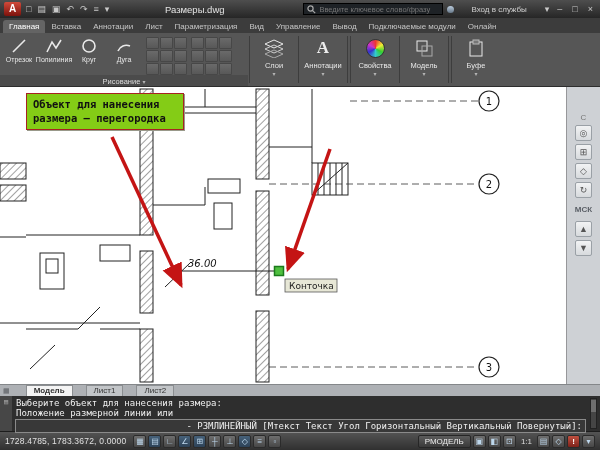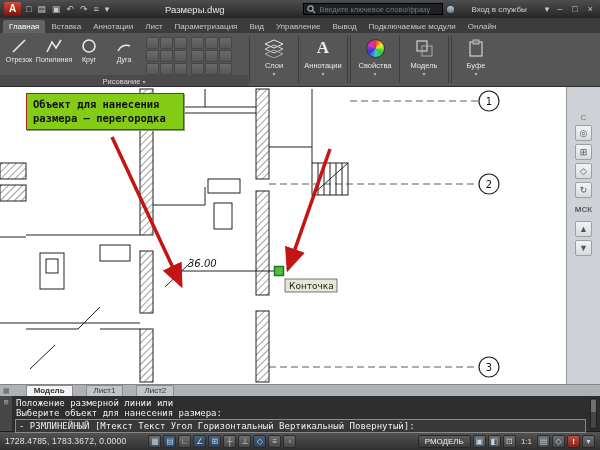--- a/index.html
+++ b/index.html
@@ -84,30 +84,30 @@
   .ltab.active { background:#f4f4f4; font-weight:bold; }
 
   
   .cmdline { height:35px; background:#2e2e2e; position:relative; flex:none;
              font-family:"DejaVu Sans Mono", monospace; color:#efefef; }
   .cmd-rail { position:absolute; left:0; top:0; bottom:0; width:12px; background:#474747;
               color:#9a9a9a; font-size:7px; text-align:center; padding-top:2px; }
   .cmd-history { padding:2px 14px 0 16px; }
   .cmd-history div { font-size:9px; line-height:10px; white-space:nowrap; }
   .cmd-input { margin:1px 14px 0 15px; border:1px solid #8a8a8a; background:#383838;
-               padding:1px 3px; font-size:9px; white-space:nowrap; overflow:hidden; }
+               padding:1px 3px; font-size:9px; white-space:nowrap; overflow:hidden;text-align:right; }
   .cmd-scroll { position:absolute; right:3px; top:2px; bottom:2px; width:7px; background:#454545;
                 border:1px solid #222; }
   .cmd-thumb { width:5px; height:12px; margin:1px auto; background:#6e6e6e; }
 
   
   .statusbar { height:19px; background:linear-gradient(#545454,#303030);
                border-top:1px solid #1d1d1d; display:flex; align-items:center;
                gap:2px; padding:0 5px; flex:none; }
-  .coords { color:#e0e0e0; font-size:8.5px; letter-spacing:.2px; margin-right:20px; white-space:nowrap; }
+  .coords { color:#e0e0e0; font-size:8.5px; letter-spacing:.2px; margin-right:5px; white-space:nowrap; }
   .tgl { width:13px; height:13px; background:linear-gradient(#6e6e6e,#474747);
          border:1px solid #2b2b2b; border-radius:2px; color:#bdd7ec; font-size:8px;
          text-align:center; line-height:12px; flex:none; }
   .tgl.on { background:linear-gradient(#3c novicemente,#304a61); background:linear-gradient(#46617a,#2d4257); }
   .sb-spacer { flex:1; }
   .model-btn { background:linear-gradient(#5c5c5c,#3a3a3a); border:1px solid #262626;
                border-radius:2px; color:#eee; font-size:8px; padding:1px 6px; white-space:nowrap; flex:none; }
   .scale-btn { color:#ddd; font-size:8px; padding:0 3px; white-space:nowrap; flex:none; }
   .tgl.red { background:linear-gradient(#c05040,#7e221a); color:#fff; font-weight:bold; }
 </style>
@@ -379,22 +379,22 @@
   <div class="layout-tabs">
     <span class="lt-icon">▦</span>
     <div class="ltab active">Модель</div>
     <div class="ltab">Лист1</div>
     <div class="ltab">Лист2</div>
   </div>
 
   <div class="cmdline">
     <div class="cmd-rail">▤</div>
     <div class="cmd-history">
+      <div>Выберите объект для нанесения размера:</div>
       <div>Положение размерной линии или</div>
-      <div>Выберите объект для нанесения размера:</div>
     </div>
     <div class="cmd-input">
       <span>- РЗМЛИНЕЙНЫЙ</span>
       <span>[Мтекст Текст Угол Горизонтальный Вертикальный Повернутый]:</span>
     </div>
     <div class="cmd-scroll">
       <div class="cmd-thumb"></div>
     </div>
   </div>
 

